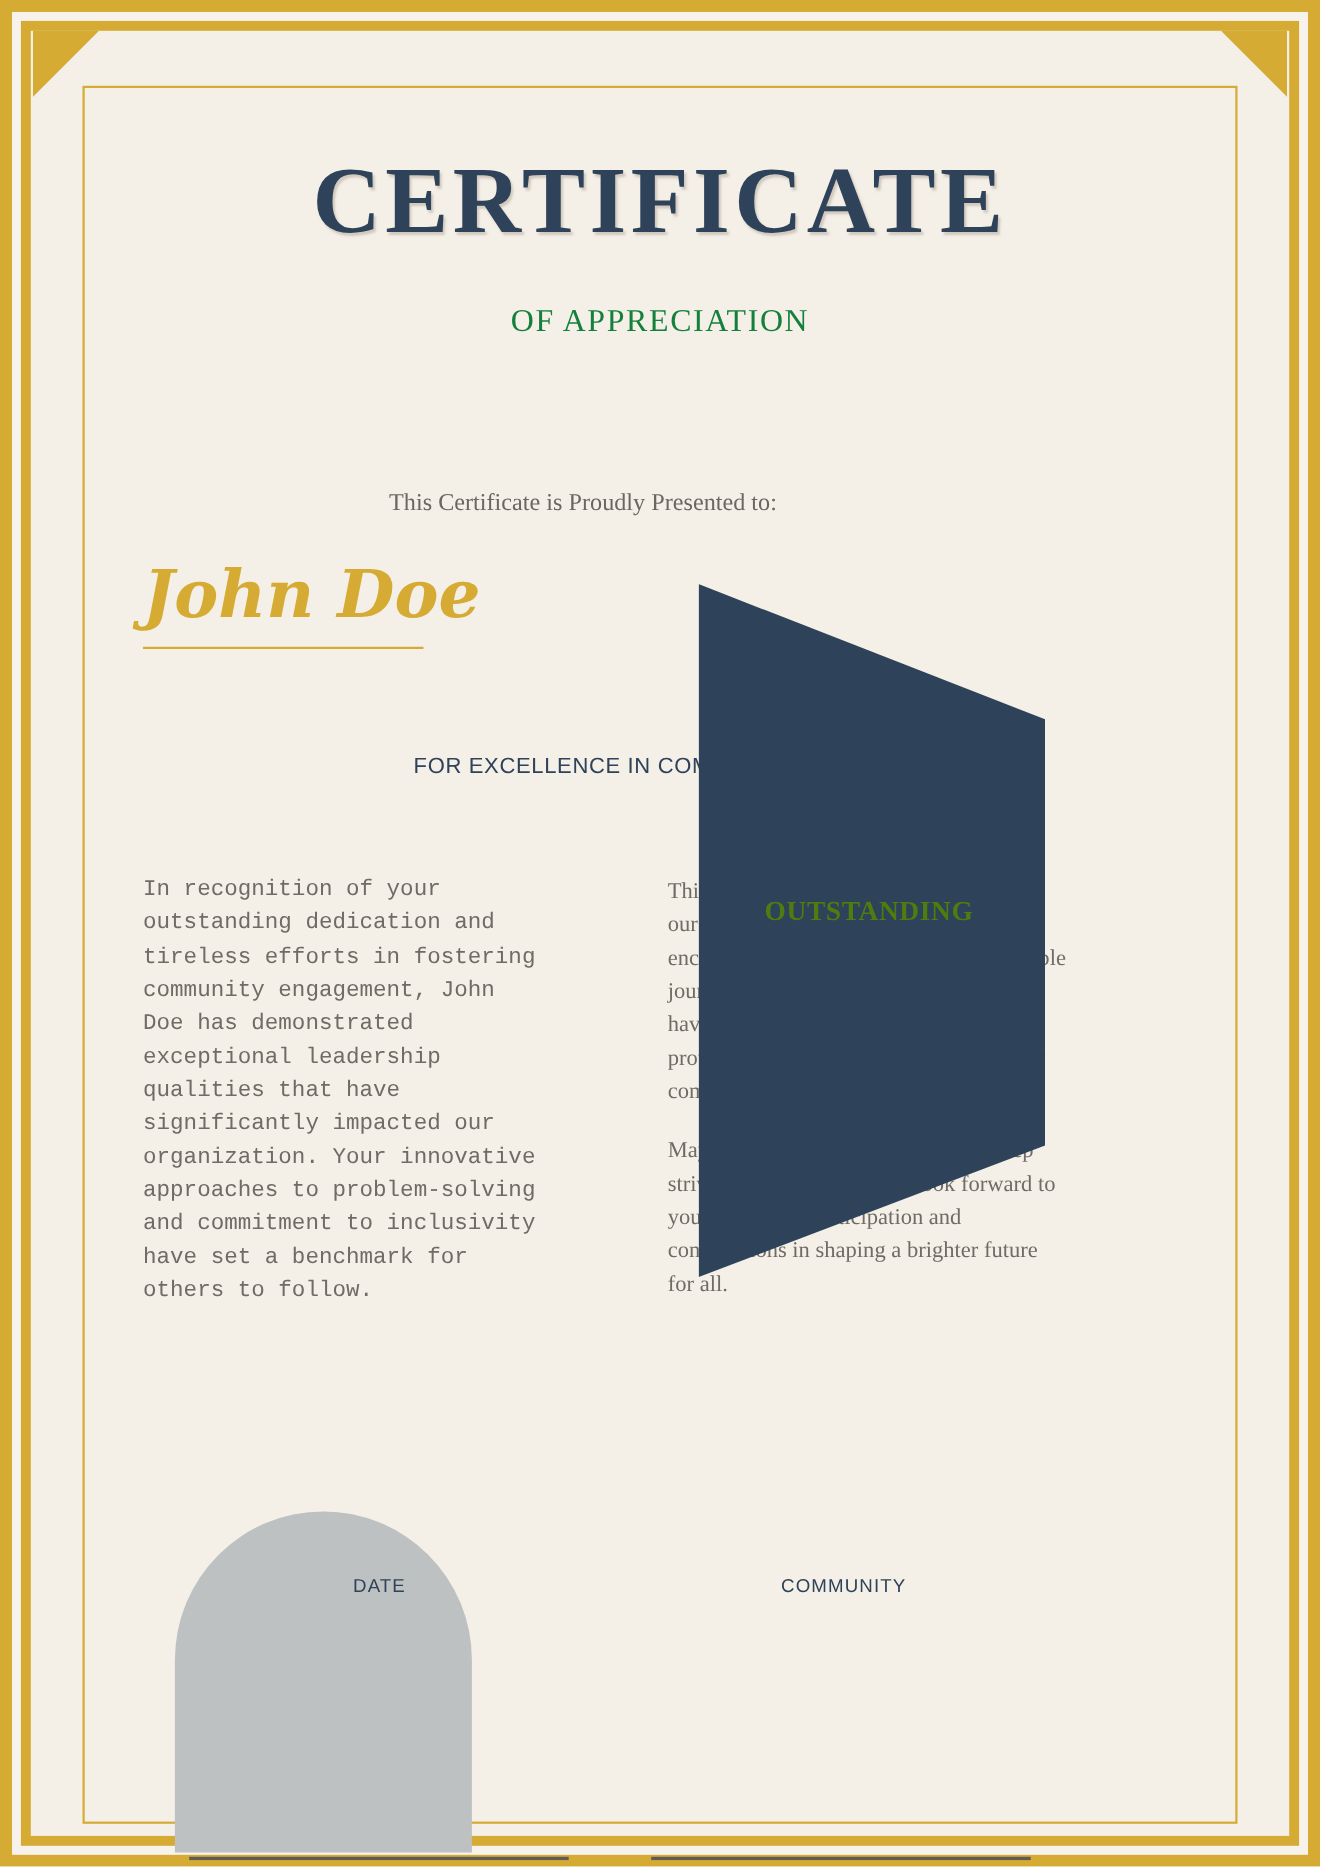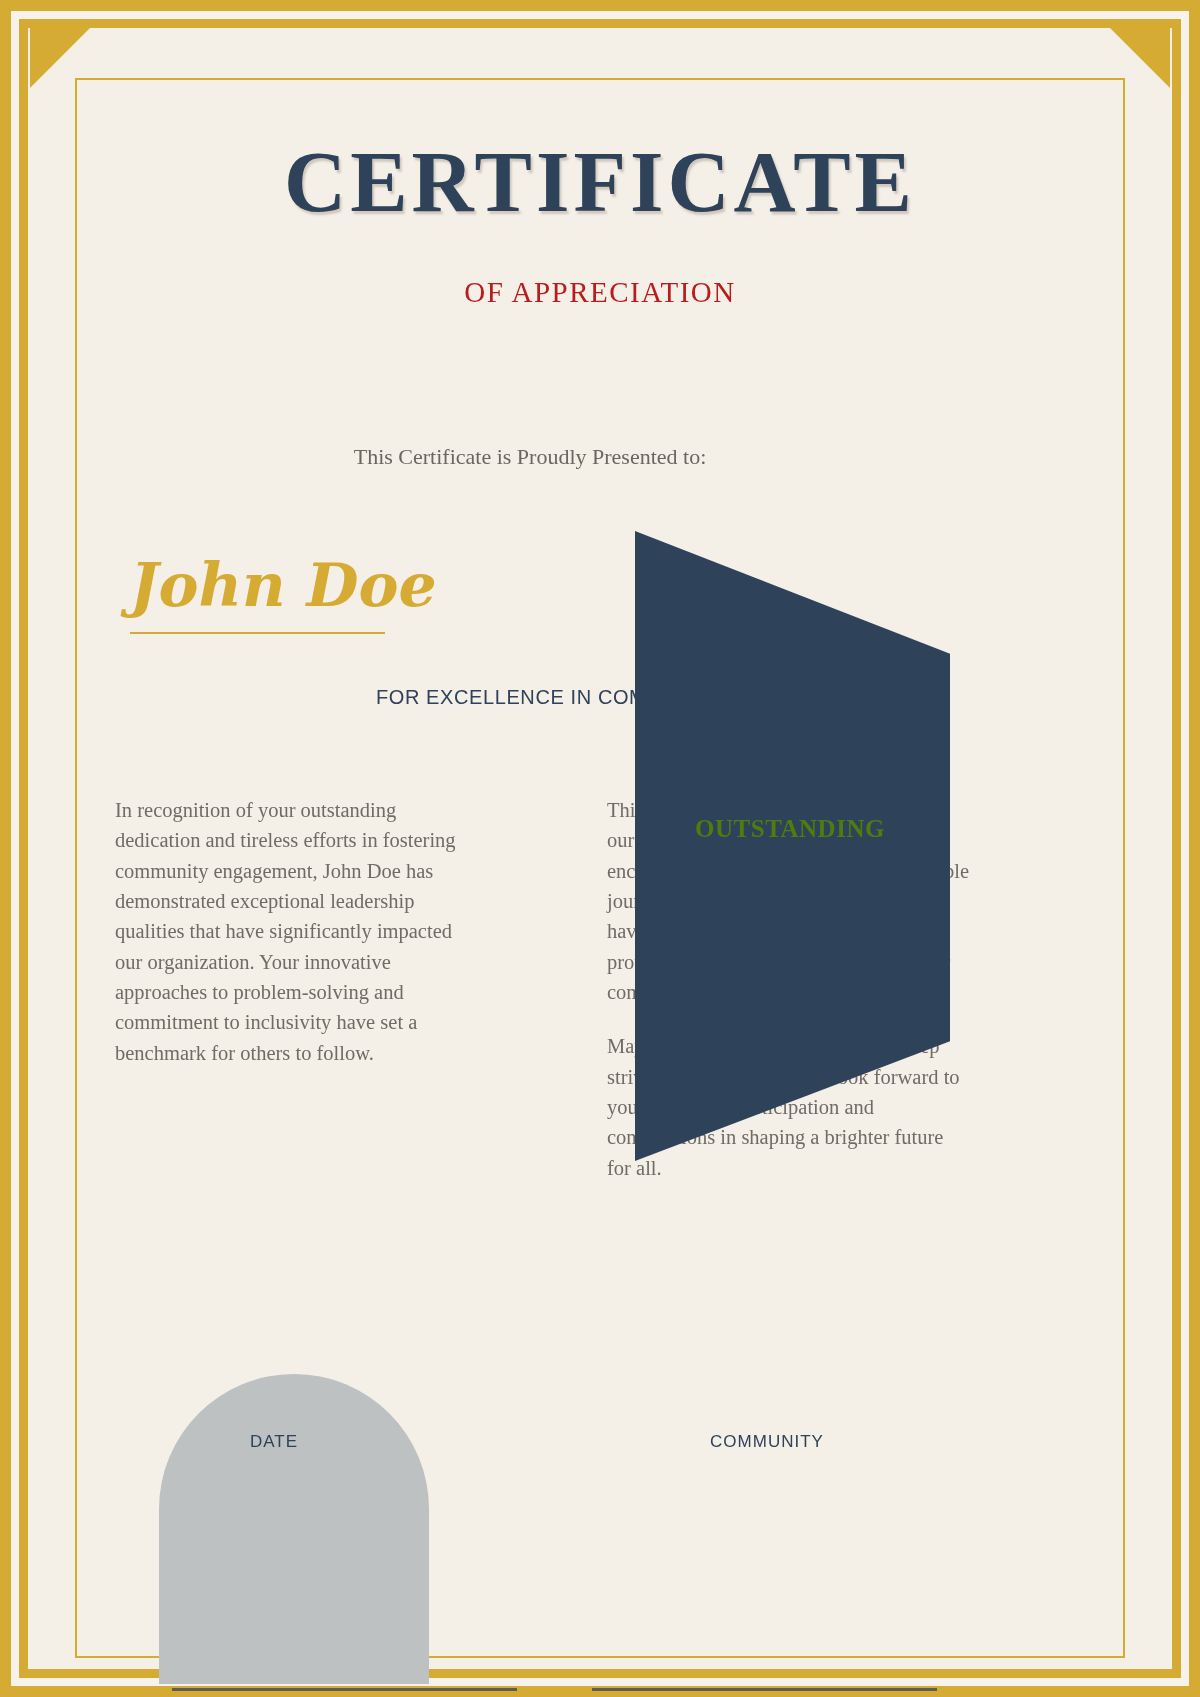--- a/index.html
+++ b/index.html
@@ -78,36 +78,36 @@
     text-shadow: 2px 3px 2px rgba(180,170,155,0.55);
   }
   .subtitle {
     position: absolute;
     left: 0; top: 276px;
     width: 1200px;
     text-align: center;
     font-family: "Liberation Serif", serif;
     font-size: 29px;
     letter-spacing: 1.5px;
-    color: #b91c1c;
+    color: #15803d;
   }
   .presented {
     position: absolute;
     left: 0; top: 444px;
     width: 1060px;
     text-align: center;
     font-family: "Liberation Serif", serif;
     font-size: 22px;
     color: #6a6660;
   }
 
   
   .recipient-wrap {
     position: absolute;
-    left: 130px; top: 552px;
+    left: 130px; top: 508px;
     width: 260px;
     text-align: right;
   }
   .recipient-name {
     font-family: "DejaVu Serif", serif;
     font-style: italic;
     font-weight: 700;
     font-size: 60px;
     line-height: 1.1;
     color: #d6ab33;
@@ -136,21 +136,21 @@
   
   .body-col {
     position: absolute;
     top: 795px;
     width: 362px;
     font-family: "Liberation Serif", serif;
     font-size: 20.5px;
     line-height: 1.48;
     color: #6f6b66;
   }
-  .body-col.left  { left: 115px; }
+  .body-col.left  { left: 130px; font-family: Liberation Mono, monospace; }
   .body-col.right { left: 607px; }
   .body-col p { margin: 0 0 24px 0; }
   .body-col p:last-child { margin-bottom: 0; }
 
   
   .seal {
     position: absolute;
     left: 635px; top: 531px;
     width: 315px; height: 630px;
     background: #2e4259;
@@ -178,21 +178,21 @@
     border-radius: 135px 135px 0 0;
   }
   .sig-label {
     position: absolute;
     top: 1432px;
     font-family: "Liberation Sans", sans-serif;
     font-size: 17px;
     letter-spacing: 1px;
     color: #2e4259;
   }
-  .sig-label.date { left: 250px; width: 190px; }
+  .sig-label.date { left: 250px; width: 190px; text-align: center; }
   .sig-label.signature { left: 672px; width: 190px; text-align: center; }
 
   .sig-rule {
     position: absolute;
     top: 1688px;
     height: 3px;
     background: #5f5c57;
   }
   .sig-rule.date-rule { left: 172px; width: 345px; }
   .sig-rule.signature-rule { left: 592px; width: 345px; }

